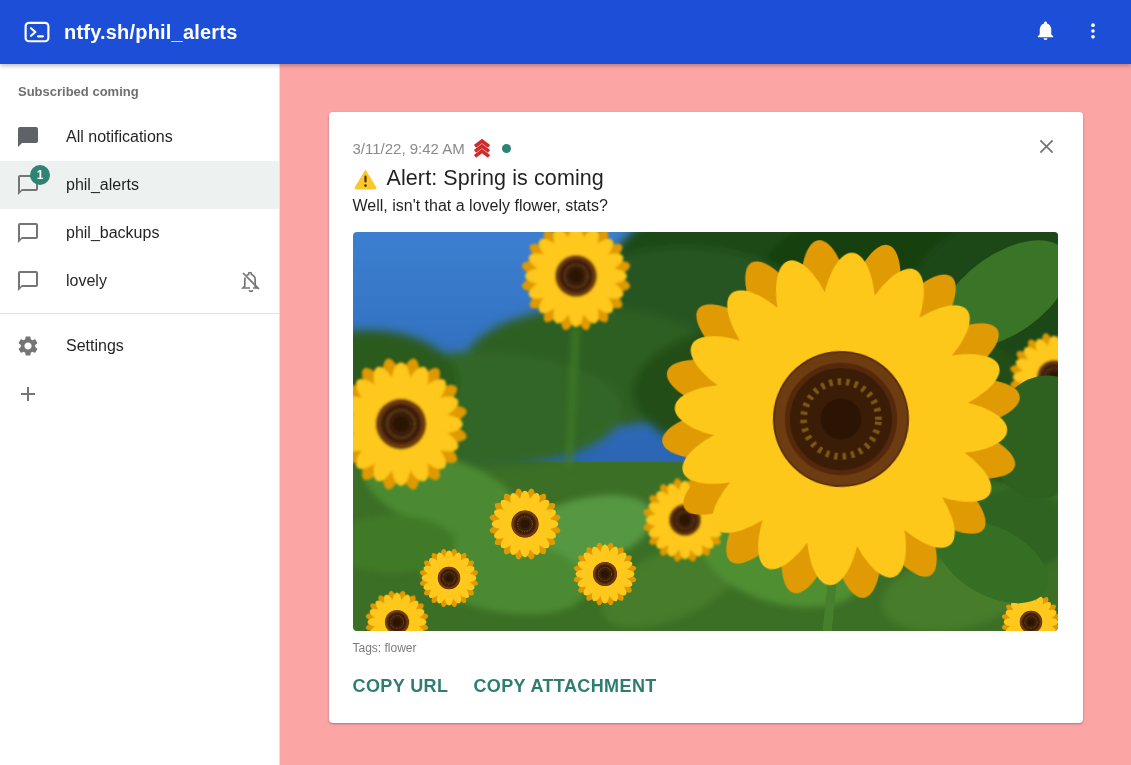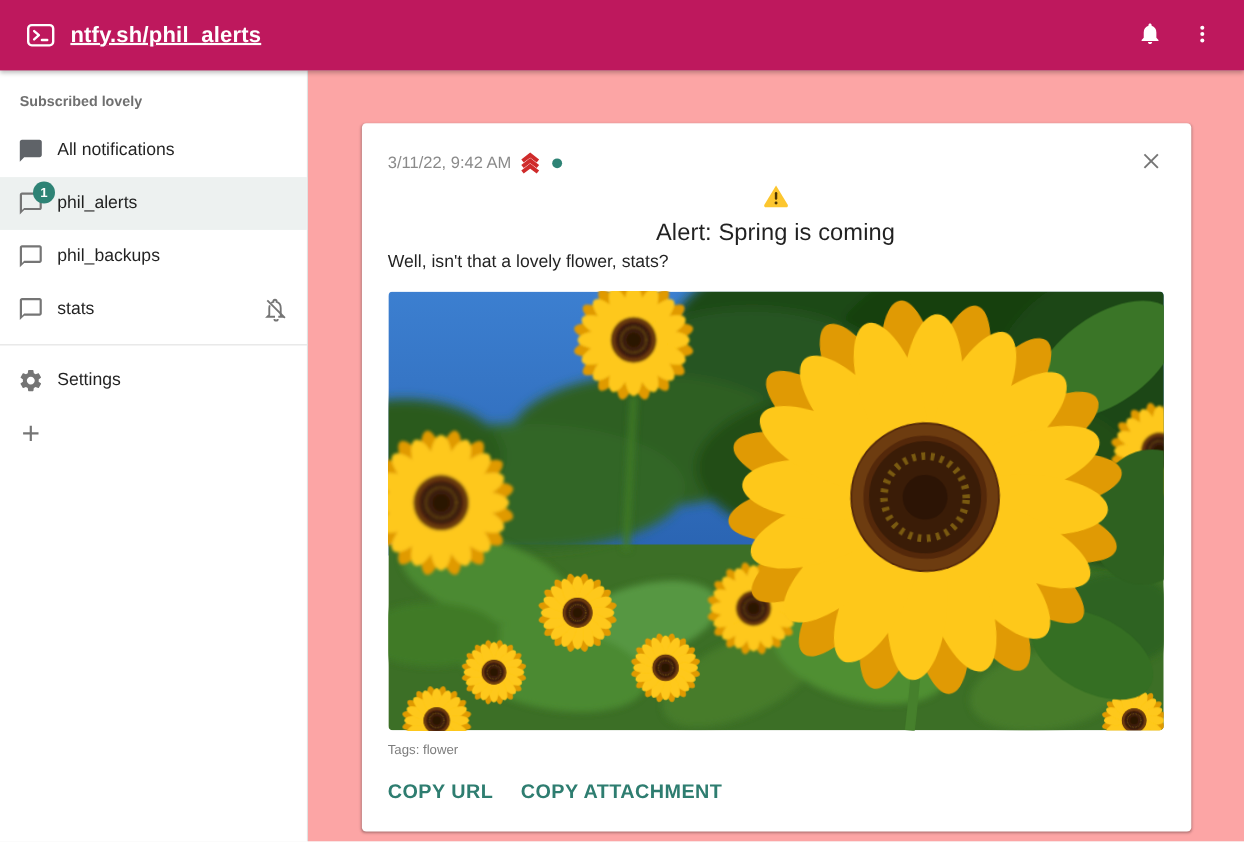--- a/index.html
+++ b/index.html
@@ -1,35 +1,35 @@
 <!DOCTYPE html>
 <html><head>
 <meta charset="utf-8">
 <style>
   * { margin:0; padding:0; box-sizing:border-box; }
   html,body { width:1131px; height:765px; overflow:hidden; }
   body { font-family:"Liberation Sans","DejaVu Sans",sans-serif; background:#f5f5f5; color:rgba(0,0,0,.87); }
   .app { width:1131px; height:765px; display:flex; flex-direction:column; }
 
   
-  .appbar { height:64px; flex:0 0 64px; background:#be185d; display:flex; align-items:center;
-            padding:0 14px 0 24px; box-shadow:0 2px 4px rgba(0,0,0,.25); position:relative; z-index:5; color:#fff;text-decoration:underline; }
+  .appbar { height:64px; flex:0 0 64px; background:#1d4ed8; display:flex; align-items:center;
+            padding:0 14px 0 24px; box-shadow:0 2px 4px rgba(0,0,0,.25); position:relative; z-index:5; color:#fff; }
   .appbar .logo { width:26px; height:26px; display:flex; align-items:center; justify-content:center; }
   .appbar-title { font-size:20px; font-weight:700; margin-left:14px; letter-spacing:.2px; flex:1; }
   .icon-btn { width:48px; height:48px; border:none; background:transparent; display:flex; align-items:center;
               justify-content:center; cursor:pointer; border-radius:50%; color:#fff; }
 
   
   .content { flex:1; display:flex; min-height:0; }
   .sidebar { width:280px; flex:0 0 280px; background:#fff; border-right:1px solid #e2e2e2; padding-top:20px; }
   .section-label { font-size:13px; font-weight:700; color:#6f6f6f; padding:0 18px 14px 18px; }
   .nav-item { height:48px; display:flex; align-items:center; padding:0 16px; cursor:pointer; position:relative; }
   .nav-item.selected { background:#edf1f0; }
   .nav-item .nav-icon { width:24px; height:24px; flex:0 0 24px; color:#757575; position:relative; }
-  .nav-item .nav-label { margin-left:12px; font-size:16px; color:rgba(0,0,0,.87); flex:1;
+  .nav-item .nav-label { margin-left:26px; font-size:16px; color:rgba(0,0,0,.87); flex:1;
                          white-space:nowrap; overflow:hidden; }
   .nav-item .trailing-icon { width:24px; height:24px; color:#757575; }
   .badge { position:absolute; top:-8px; right:-10px; min-width:20px; height:20px; border-radius:10px;
            background:#2e8375; color:#fff; font-size:12px; font-weight:700; display:flex;
            align-items:center; justify-content:center; padding:0 5px; }
   .divider { height:1px; background:#e0e0e0; margin:8px 0; }
 
   
   .main { flex:1; background:#fca5a5; overflow:hidden; }
   .card { width:754px; margin:48px auto 0 auto; background:#fff; border-radius:4px;
@@ -79,21 +79,21 @@
             <circle cx="12" cy="12" r="2.2"></circle>
             <circle cx="12" cy="19" r="2.2"></circle>
         </svg>
       </span>
     </button>
   </header>
 
   <div class="content">
 
     <nav class="sidebar">
-      <div class="section-label">Subscribed lovely</div>
+      <div class="section-label">Subscribed coming</div>
 
       <div class="nav-item">
         <span class="nav-icon">
           <svg width="24" height="24" viewBox="0 0 24 24" fill="#5f6368">
             <path d="M20 2H4c-1.1 0-2 .9-2 2v18l4-4h14c1.1 0 2-.9 2-2V4c0-1.1-.9-2-2-2z"></path>
           </svg>
         </span>
         <span class="nav-label">All notifications</span>
       </div>
 
@@ -115,21 +115,21 @@
         </span>
         <span class="nav-label">phil_backups</span>
       </div>
 
       <div class="nav-item">
         <span class="nav-icon">
           <svg width="24" height="24" viewBox="0 0 24 24" fill="#757575">
             <path d="M20 2H4c-1.1 0-2 .9-2 2v18l4-4h14c1.1 0 2-.9 2-2V4c0-1.1-.9-2-2-2zm0 14H6l-2 2V4h16v12z"></path>
           </svg>
         </span>
-        <span class="nav-label">stats</span>
+        <span class="nav-label">lovely</span>
         <span class="trailing-icon">
           <svg width="24" height="24" viewBox="0 0 24 24" fill="none" stroke="#757575" stroke-width="1.7">
             <path d="M14 19h4l-1.8-1.8V11c0-2.6-1.4-4.8-3.7-5.5V5a1.5 1.5 0 0 0-3 0v.5c-.7.2-1.3.55-1.85 1"></path>
             <path d="M6.3 8.6c-.32.74-.5 1.55-.5 2.4v6.2L4 19h7"></path>
             <path d="M10.5 21a1.5 1.5 0 0 0 3 0" fill="none"></path>
             <line x1="4" y1="4" x2="20" y2="20" stroke-width="1.7"></line>
           </svg>
         </span>
       </div>
 
@@ -171,21 +171,21 @@
           <span style="display:flex;">
             <svg width="22" height="21" viewBox="0 0 22 21" fill="none" stroke="#cf2b2b" stroke-width="3.6">
               <path d="M4 8.4 L11 3 L18 8.4"></path>
               <path d="M4 13.4 L11 8 L18 13.4"></path>
               <path d="M4 18.4 L11 13 L18 18.4"></path>
             </svg>
           </span>
           <span class="unread-dot"></span>
         </div>
 
-        <h2 class="card-title" style="font-weight:400;flex-direction:column;">
+        <h2 class="card-title" style="font-weight:400;">
           <span style="display:flex;">
             <svg width="25" height="24" viewBox="0 0 24 24">
               <path d="M12 2.6 L22.6 20.1 a1.6 1.6 0 0 1 -1.37 2.4 H2.77 a1.6 1.6 0 0 1 -1.37 -2.4 Z" fill="#fcc62f"></path>
               <rect x="10.9" y="8.6" width="2.2" height="7" rx="1.1" fill="#4d3500"></rect>
               <circle cx="12" cy="18.6" r="1.35" fill="#4d3500"></circle>
             </svg>
           </span>
           <span>Alert: Spring is coming</span>
         </h2>
 

